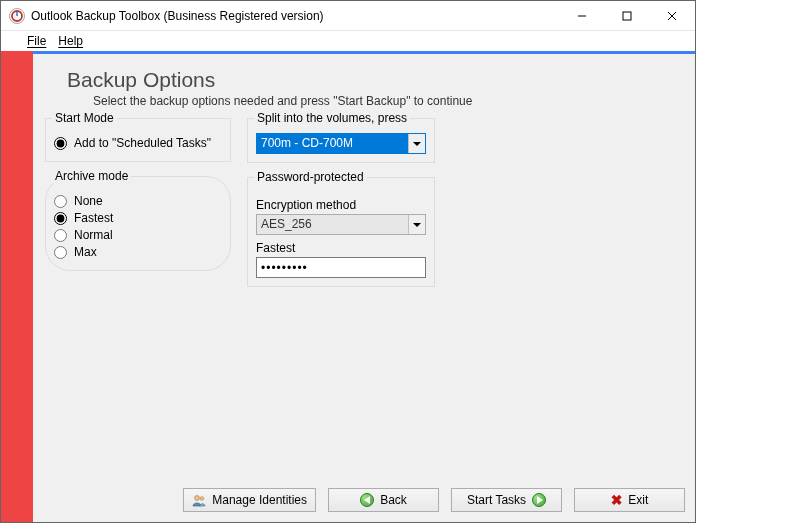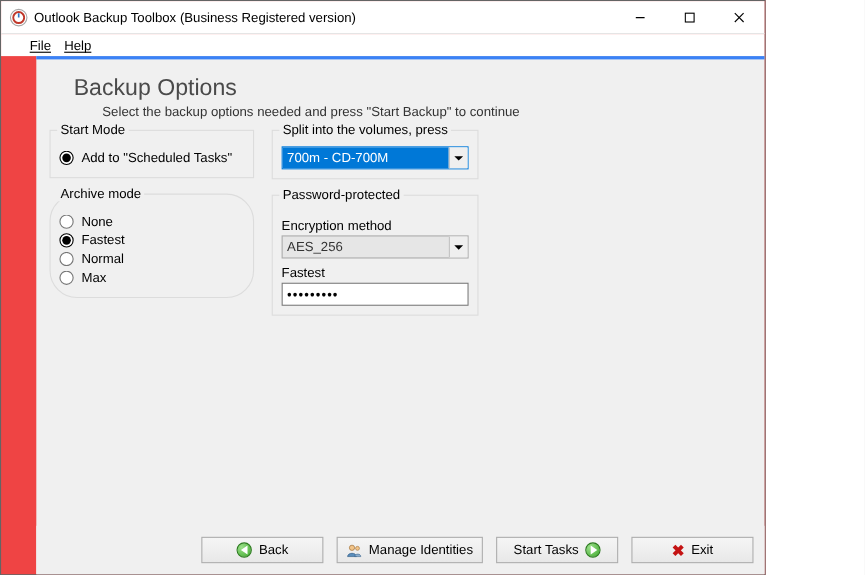--- a/index.html
+++ b/index.html
@@ -320,38 +320,38 @@
           </div>
 
           <div class="field-label">Fastest</div>
           <input class="text-input" type="text" readonly="" value="•••••••••" style="">
         </div>
       </div>
 
     </div>
 
     <div class="button-bar">
-      <div class="btn">
-        <span class="green-circle">
-            <span class="arrow-left"></span>
-          </span>
-        <span class="label">Back</span>
-      </div>
       <div class="btn">
         <span class="icon">
           <svg viewBox="0 0 14 14">
               <circle cx="5" cy="5" r="2.4" fill="#f2c489" stroke="#9b6b33" stroke-width="0.6"></circle>
               <path d="M1 13 C1 9 9 9 9 13 Z" fill="#5a8dbb" stroke="#2e5a85" stroke-width="0.6"></path>
               <circle cx="10" cy="5.5" r="1.8" fill="#f2c489" stroke="#9b6b33" stroke-width="0.5"></circle>
               <path d="M7.5 13 C7.5 10 13 10 13 13 Z" fill="#8aaed0" stroke="#2e5a85" stroke-width="0.5"></path>
             </svg>
         </span>
         <span class="label">Manage Identities</span>
       </div>
       <div class="btn">
+        <span class="green-circle">
+            <span class="arrow-left"></span>
+          </span>
+        <span class="label">Back</span>
+      </div>
+      <div class="btn">
         <span class="label">Start Tasks</span>
         <span class="green-circle">
             <span class="arrow-right"></span>
           </span>
       </div>
       <div class="btn">
         <span class="x-mark">✖</span>
         <span class="label">Exit</span>
       </div>
     </div>

